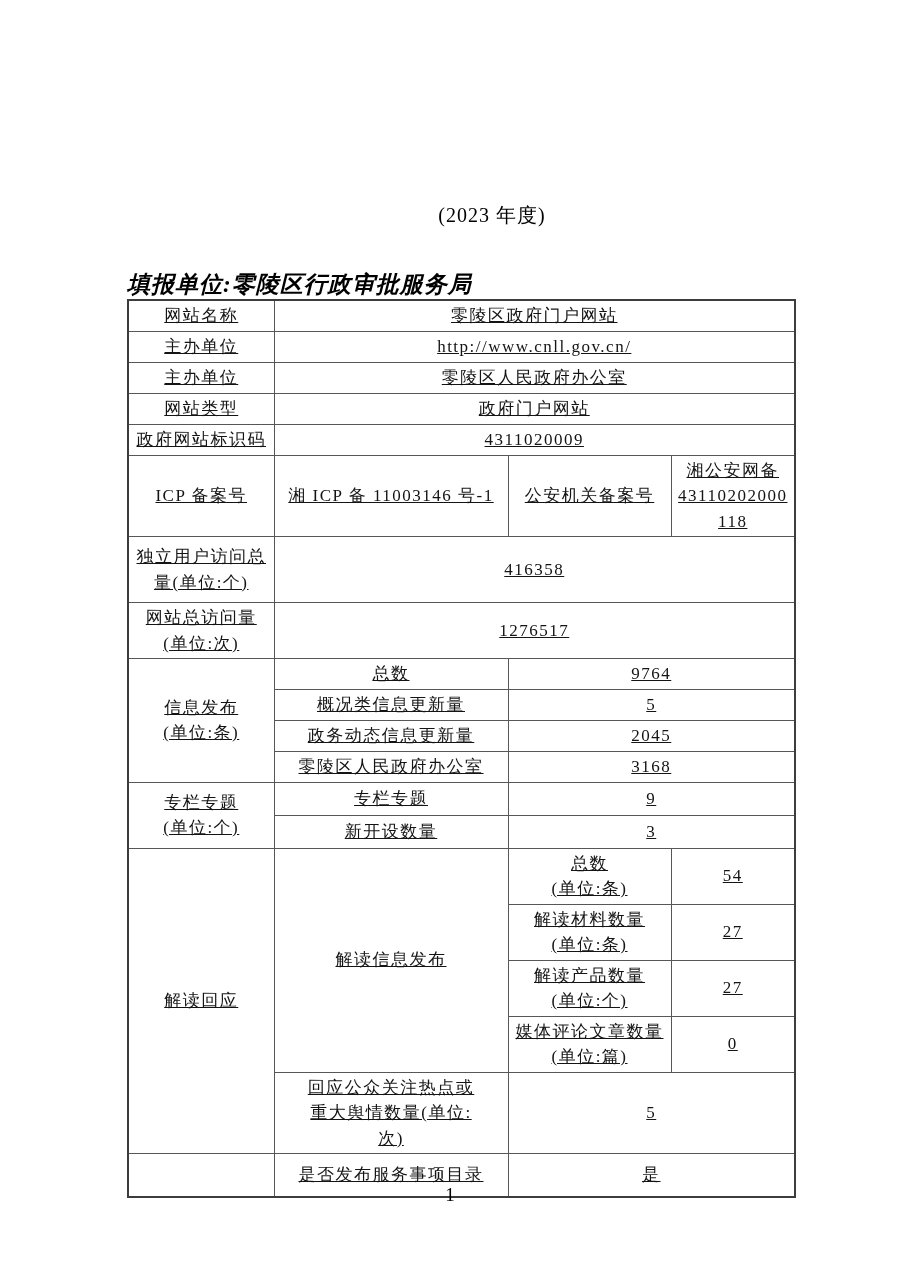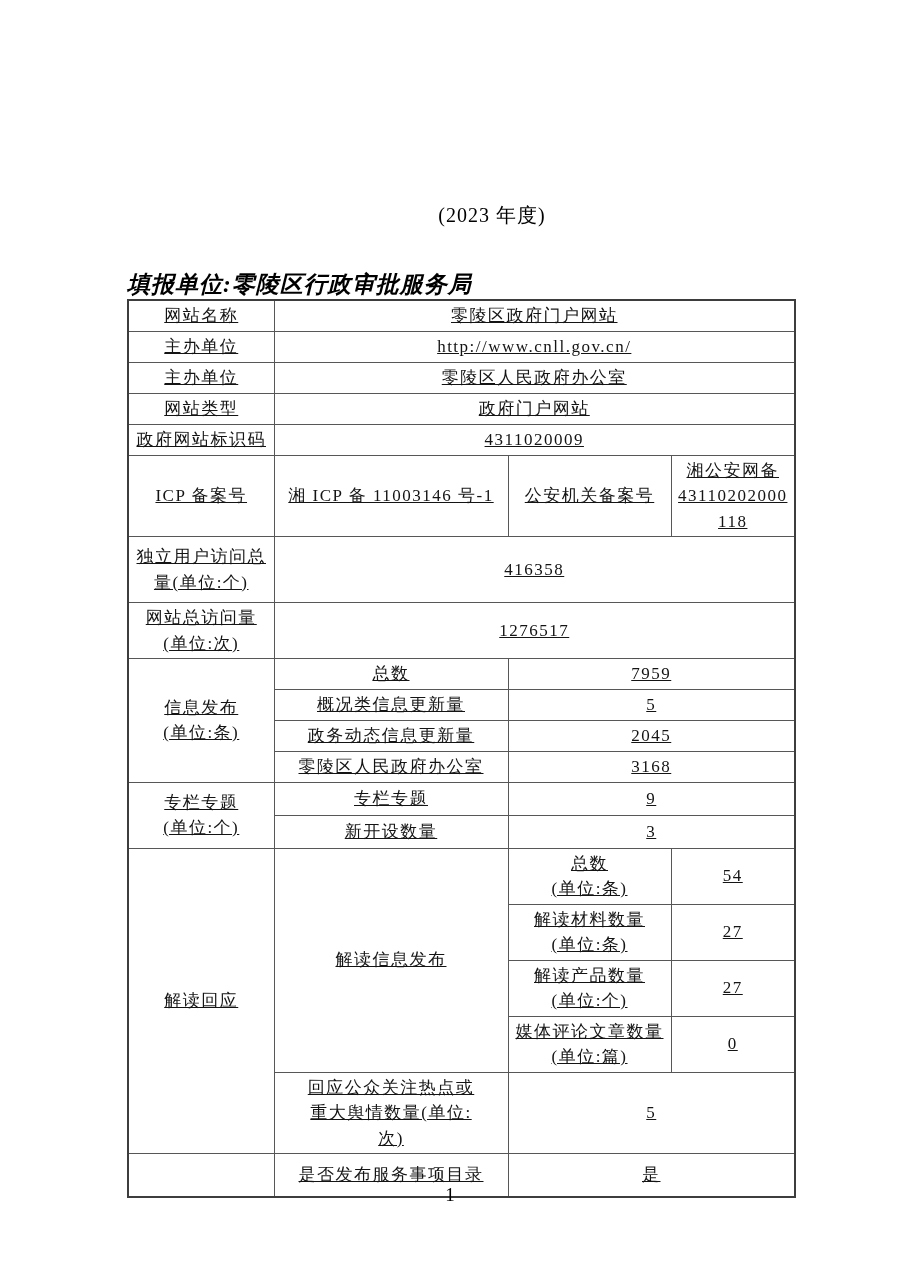--- a/index.html
+++ b/index.html
@@ -129,21 +129,21 @@
       <tr style="height:53px">
         <td>网站总访问量
 (单位:次)</td>
         <td colspan="3">1276517</td>
       </tr>
 
       <tr style="height:31px">
         <td rowspan="4">信息发布
 (单位:条)</td>
         <td>总数</td>
-        <td colspan="2">7959</td>
+        <td colspan="2">9764</td>
       </tr>
       <tr style="height:30px">
         <td>概况类信息更新量</td>
         <td colspan="2">5</td>
       </tr>
       <tr style="height:31px">
         <td>政务动态信息更新量</td>
         <td colspan="2">2045</td>
       </tr>
       <tr style="height:31px">

